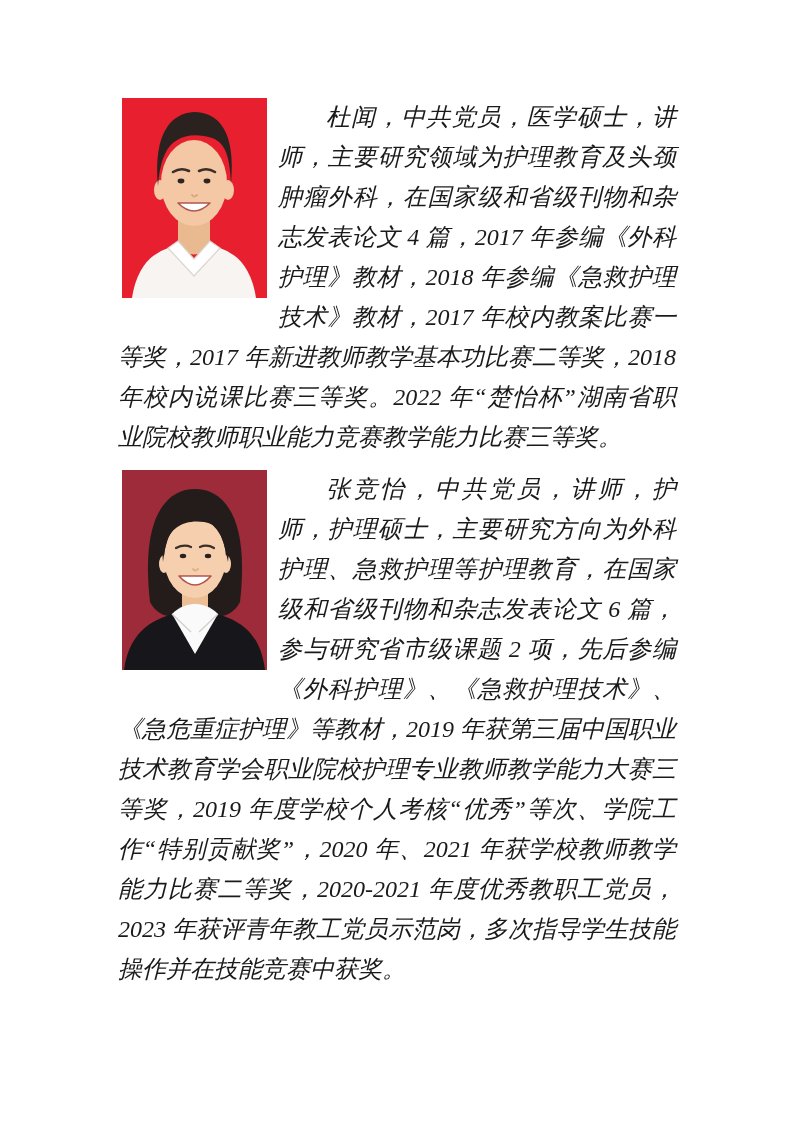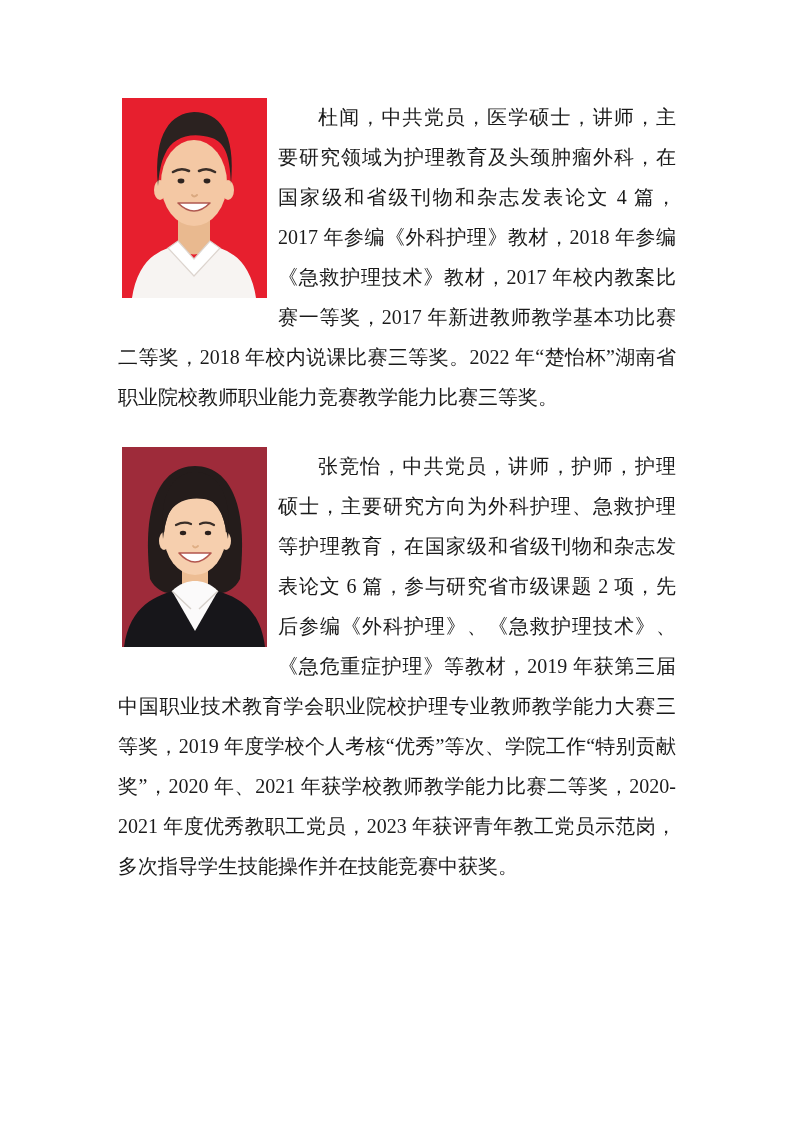--- a/index.html
+++ b/index.html
@@ -18,39 +18,40 @@
     position: absolute;
     inset: 0;
     background: #ffffff;
   }
   .profile {
     position: absolute;
     left: 118px;
     width: 558px;
   }
   .profile-1 { top: 97px; }
-  .profile-2 { top: 446px; }
+  .profile-2 { top: 469px; }
   .photo {
     float: left;
     width: 145px;
     height: 200px;
     margin: 1px 11px 10px 4px;
   }
   .photo svg {
     display: block;
     width: 100%;
     height: 100%;
   }
   .bio {
     margin: 0;
-    font-size: 20px;
+    font-size: 24px;
     line-height: 40px;
     color: #1a1a1a;
     text-align: justify;
     text-indent: 2em;
+    font-style: italic;
   }
 </style>
 </head>
 <body>
 
 <div class="page">
 
   <section class="profile profile-1">
     <div class="photo">
       <svg viewBox="0 0 145 200" xmlns="http://www.w3.org/2000/svg">

